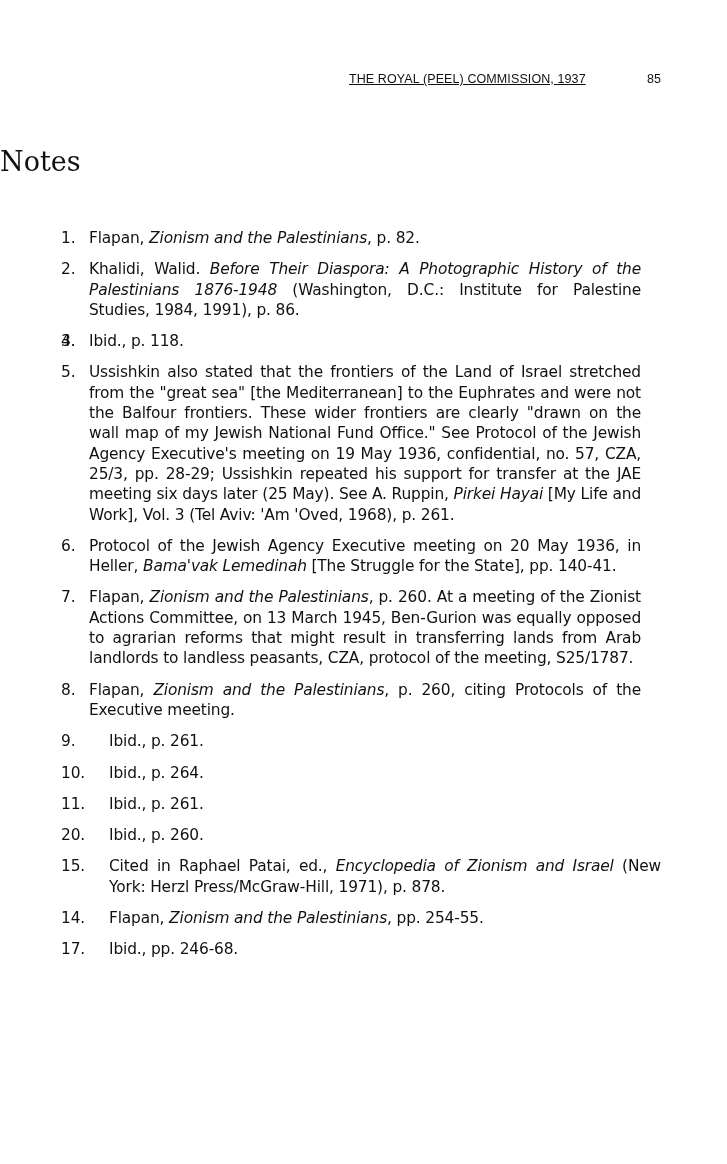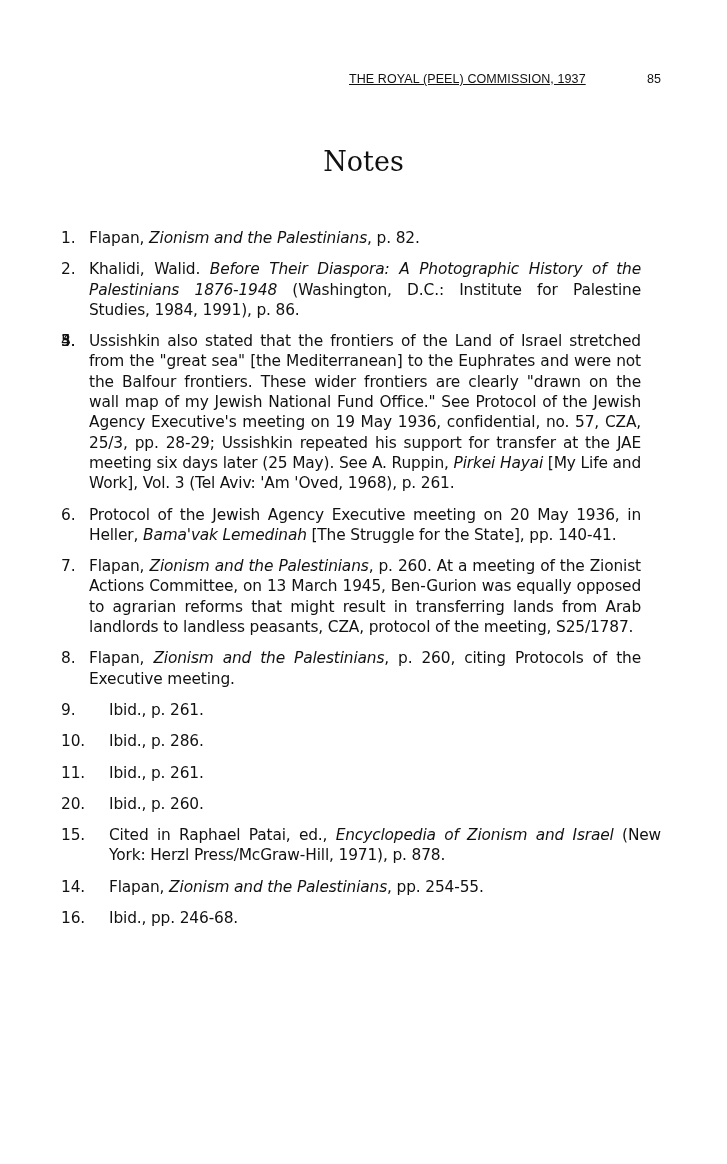--- a/index.html
+++ b/index.html
@@ -8,21 +8,21 @@
     color: #111111;
     font-family: "DejaVu Sans", "Liberation Sans", sans-serif;
   }
   .running-head {
     position: absolute; top: 72px; left: 0; width: 727px;
     font-family: "Liberation Sans", sans-serif; font-size: 12.5px; letter-spacing: 0.1px;
   }
   .running-head .rh-title { position: absolute; left: 349px; top: 0; white-space: nowrap; text-decoration: underline; }
   .running-head .rh-page { position: absolute; left: 647px; top: 0; }
   .page-title {
-    position: absolute; top: 146px; left: 0; width: 727px; text-align: center;
+    position: absolute; top: 146px; left: 0; width: 727px; 
     font-family: "DejaVu Serif", serif; font-size: 27px; font-weight: normal; margin: 0;
   }
   .notes { position: absolute; top: 228px; left: 0; width: 727px; }
   .note {
     position: relative; margin-bottom: 11px;
     font-size: 15.4px; line-height: 20.3px; letter-spacing: -0.15px;
   }
   .note .num { position: absolute; left: 61px; top: 0; }
   .note .body { margin-left: 89px; width: 552px; text-align: justify; text-align-last: left; }
   .note.compact .body { margin-left: 109px; }
@@ -45,20 +45,21 @@
     </div>
     <div class="note">
       <span class="num">2.</span>
       <div class="body"><span>Khalidi, Walid. </span><i>Before Their Diaspora: A Photographic History of the Palestinians 1876-1948</i><span> (Washington, D.C.: Institute for Palestine Studies, 1984, 1991), p. 86.</span></div>
     </div>
     <div class="note">
       <span class="num">3.</span>
     </div>
     <div class="note">
       <span class="num">4.</span>
+      <div class="body"><span>Ibid., p. 118.</span></div>
     </div>
     <div class="note">
       <span class="num">5.</span>
       <div class="body"><span>Ussishkin also stated that the frontiers of the Land of Israel stretched from the "great sea" [the Mediterranean] to the Euphrates and were not the Balfour frontiers. These wider frontiers are clearly "drawn on the wall map of my Jewish National Fund Office." See Protocol of the Jewish Agency Executive's meeting on 19 May 1936, confidential, no. 57, CZA, 25/3, pp. 28-29;  Ussishkin repeated his support for transfer at the JAE meeting six days later (25 May).  See A. Ruppin, </span><i>Pirkei Hayai</i><span> [My Life and Work], Vol. 3 (Tel Aviv: 'Am 'Oved, 1968), p. 261.</span></div>
     </div>
     <div class="note">
       <span class="num">6.</span>
       <div class="body"><span>Protocol of the Jewish Agency Executive meeting on 20 May 1936, in Heller, </span><i>Bama'vak Lemedinah</i><span> [The Struggle for the State], pp. 140-41.</span></div>
     </div>
     <div class="note">
@@ -68,35 +69,35 @@
     <div class="note">
       <span class="num">8.</span>
       <div class="body"><span>Flapan, </span><i>Zionism and the Palestinians</i><span>, p. 260, citing Protocols of the Executive meeting.</span></div>
     </div>
     <div class="note compact">
       <span class="num">9.</span>
       <div class="body"><span>Ibid., p. 261.</span></div>
     </div>
     <div class="note compact">
       <span class="num">10.</span>
-      <div class="body"><span>Ibid., p. 286.</span></div>
+      <div class="body"><span>Ibid., p. 264.</span></div>
     </div>
     <div class="note compact">
       <span class="num">11.</span>
       <div class="body"><span>Ibid., p. 261.</span></div>
     </div>
     <div class="note compact">
       <span class="num">20.</span>
       <div class="body"><span>Ibid., p. 260.</span></div>
     </div>
     <div class="note compact">
       <span class="num">15.</span>
       <div class="body"><span>Cited in Raphael Patai, ed., </span><i>Encyclopedia of Zionism and Israel</i><span> (New York: Herzl Press/McGraw-Hill, 1971), p. 878.</span></div>
     </div>
     <div class="note compact">
       <span class="num">14.</span>
       <div class="body"><span>Flapan, </span><i>Zionism and the Palestinians</i><span>, pp. 254-55.</span></div>
     </div>
     <div class="note compact">
-      <span class="num">16.</span>
+      <span class="num">17.</span>
       <div class="body"><span>Ibid., pp. 246-68.</span></div>
     </div>
   </div>
 
 </body></html>

